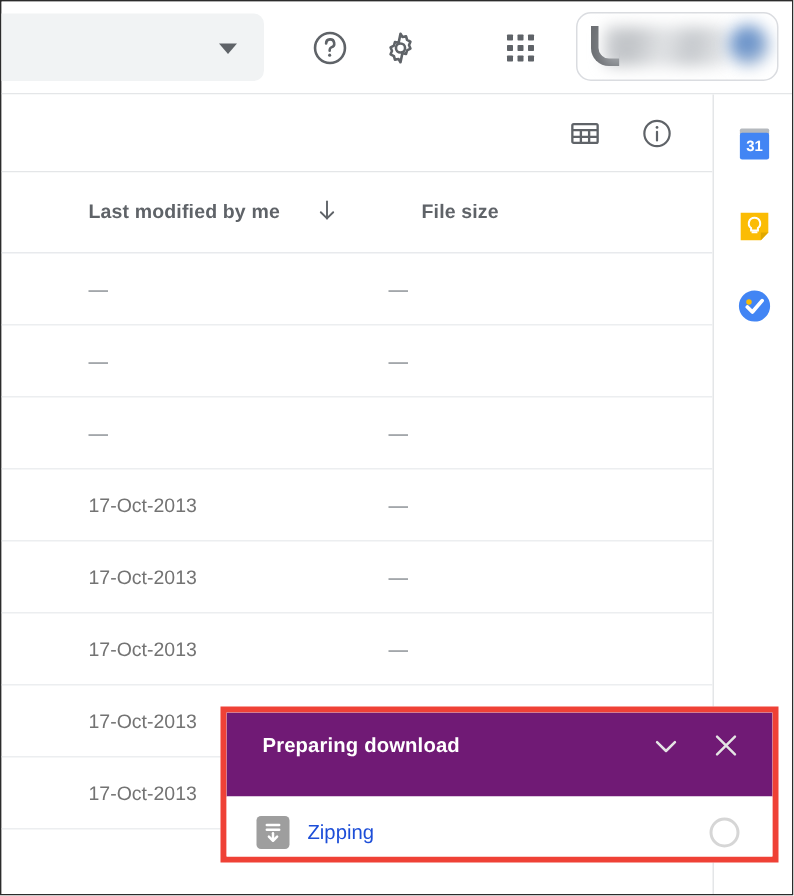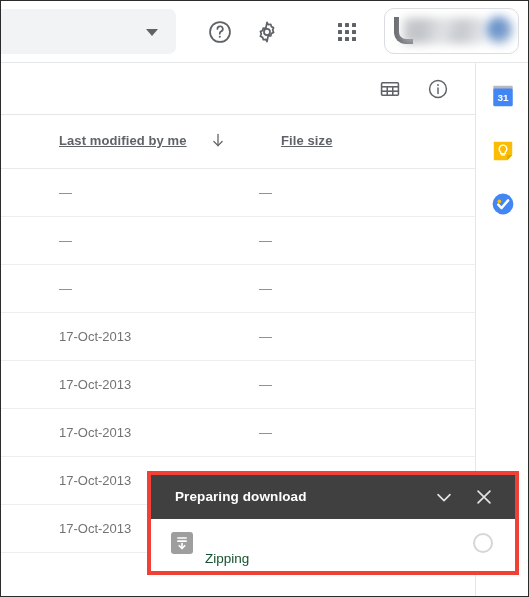--- a/index.html
+++ b/index.html
@@ -140,21 +140,20 @@
     box-sizing: border-box;
   }
   .col-label {
     position: absolute;
     top: 18px;
     font-size: 13px;
     font-weight: bold;
     color: #5f6368;
     letter-spacing: 0.1px;
     white-space: nowrap;
-    text-decoration: underline;
   }
   .col-modified { left: 58px; }
   .col-filesize { left: 256px; padding-left: 24px; }
   .sort-arrow {
     position: absolute;
     left: 208px; top: 16px;
     width: 18px; height: 18px;
     color: #5f6368;
   }
   .sort-arrow svg { display: block; width: 18px; height: 18px; }
@@ -204,22 +203,22 @@
     left: 146px; top: 470px;
     width: 372px;
     height: 104px;
     border: 4px solid #ef4136;
     box-sizing: border-box;
     background: #ffffff;
     overflow: hidden;
   }
   .dl-header {
     position: relative;
-    height: 44px;
-    background: #404040;
+    height: 56px;
+    background: #701a75;
     box-sizing: border-box;
   }
   .dl-title {
     position: absolute;
     left: 24px; top: 14px;
     font-size: 13.5px;
     font-weight: bold;
     color: #ffffff;
     letter-spacing: 0.1px;
     white-space: nowrap;
@@ -248,23 +247,23 @@
     background: #9e9e9e;
     border-radius: 3px;
   }
   .zip-icon svg {
     display: block;
     width: 22px; height: 22px;
     color: #ffffff;
   }
   .dl-status {
     position: absolute;
-    left: 54px; top: 32px;
+    left: 54px; top: 16px;
     font-size: 13.5px;
-    color: #14532d;
+    color: #1d4ed8;
     white-space: nowrap;
   }
   .dl-spinner {
     position: absolute;
     right: 22px; top: 14px;
     width: 20px; height: 20px;
     border: 2px solid #d6d6d6;
     border-radius: 50%;
     box-sizing: border-box;
   }

